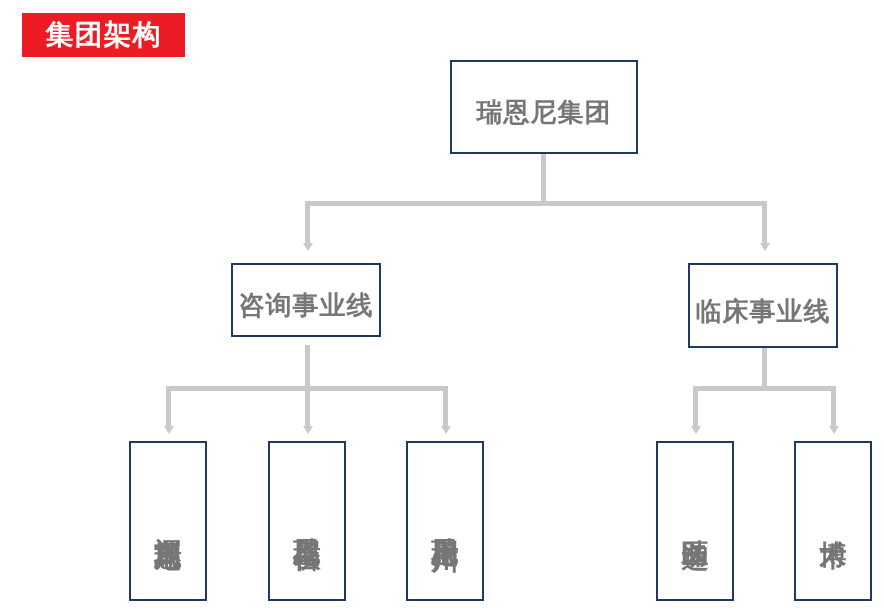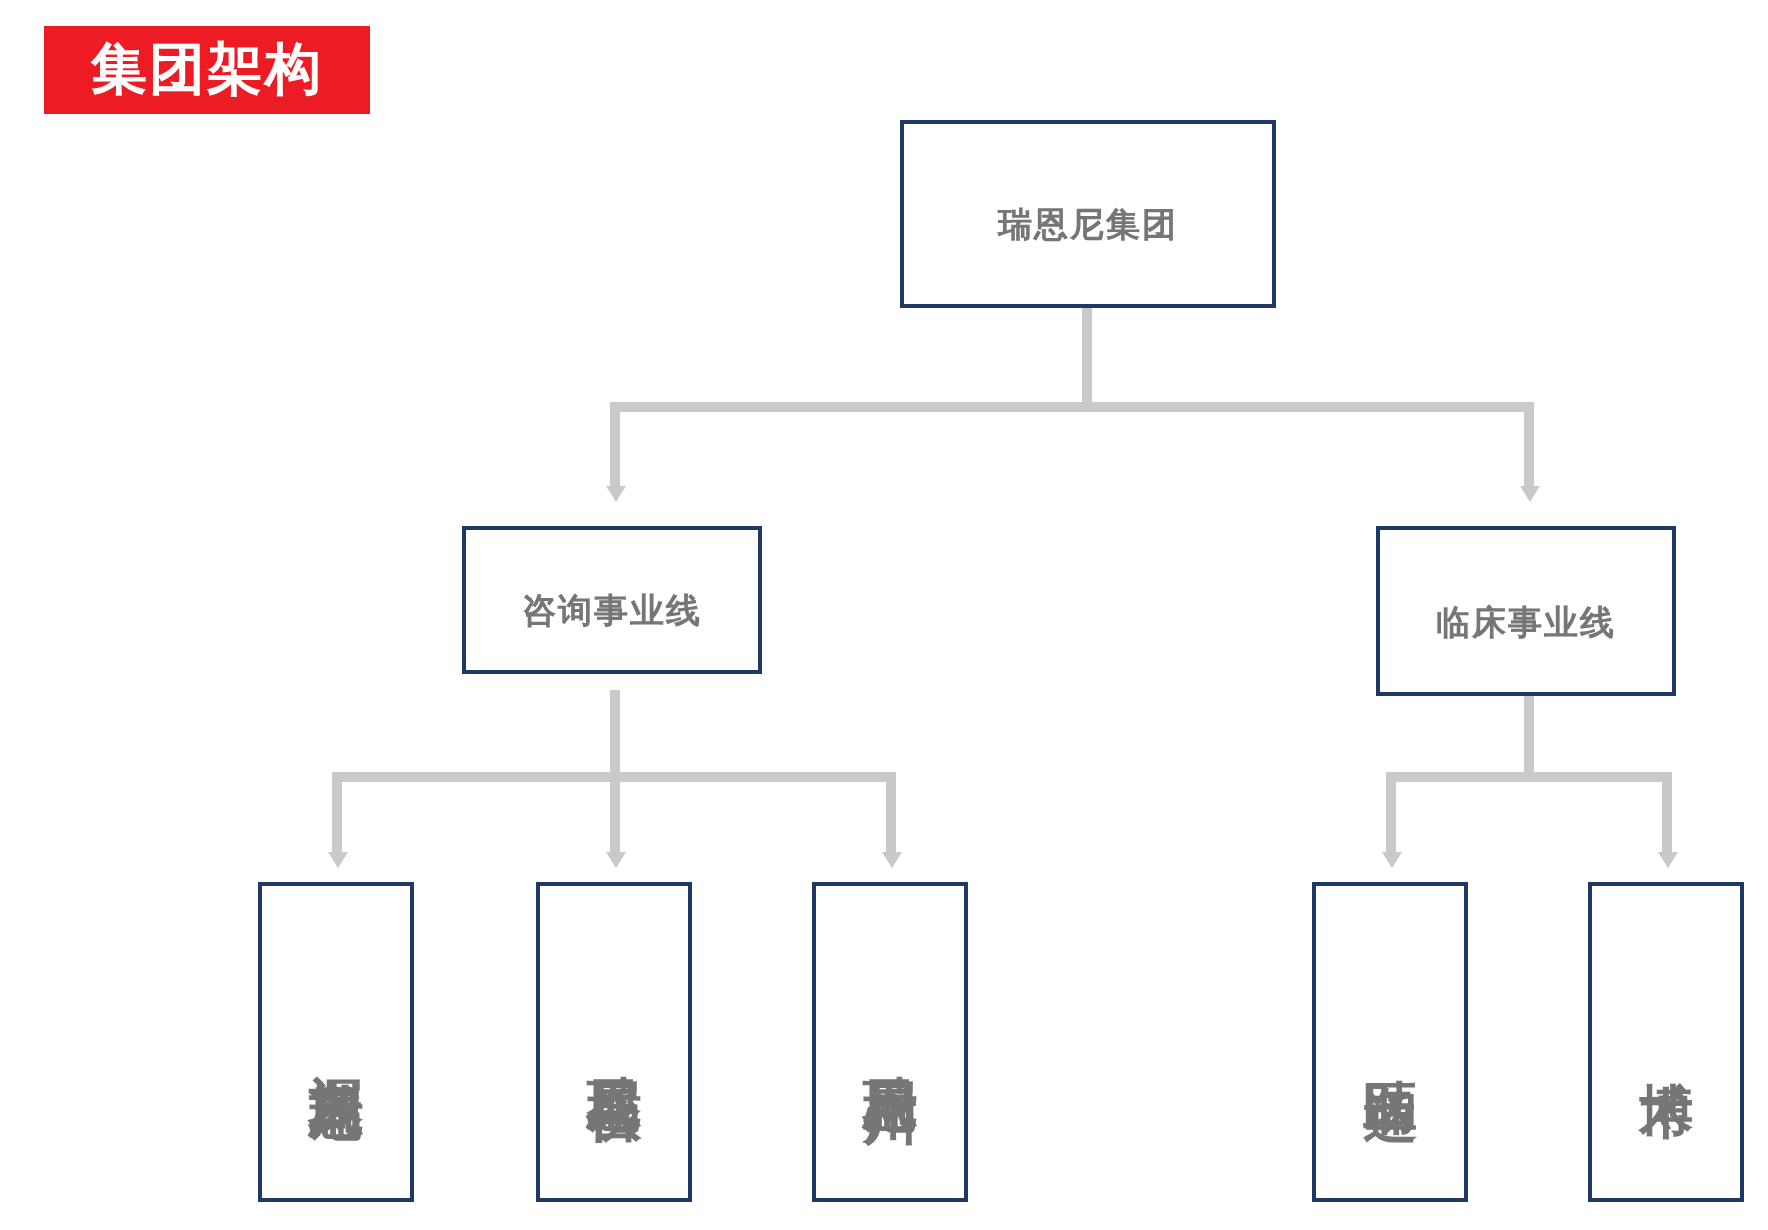--- a/index.html
+++ b/index.html
@@ -50,21 +50,21 @@
     align-items: center;
     justify-content: center;
   }
   .node-label {
     color: #767676;
     font-weight: bold;
     line-height: 1.12;
     white-space: nowrap;
   }
   .node.horizontal .node-label {
-    font-size: 17px;
+    font-size: 26px;
     letter-spacing: 1px;
     margin-top: 12px;
   }
   .node.vertical .node-label {
     font-size: 27px;
     writing-mode: vertical-rl;
     text-orientation: upright;
     letter-spacing: 2px;
   }
 

